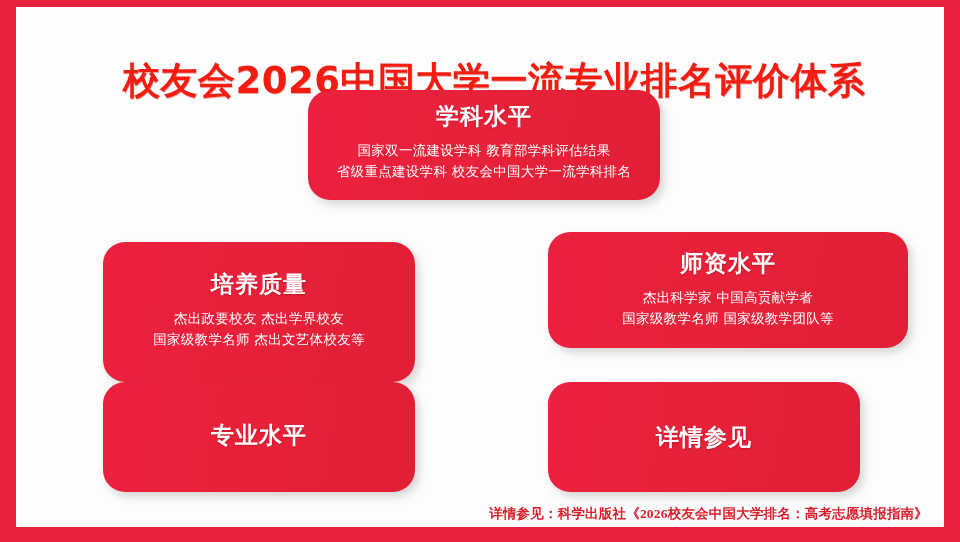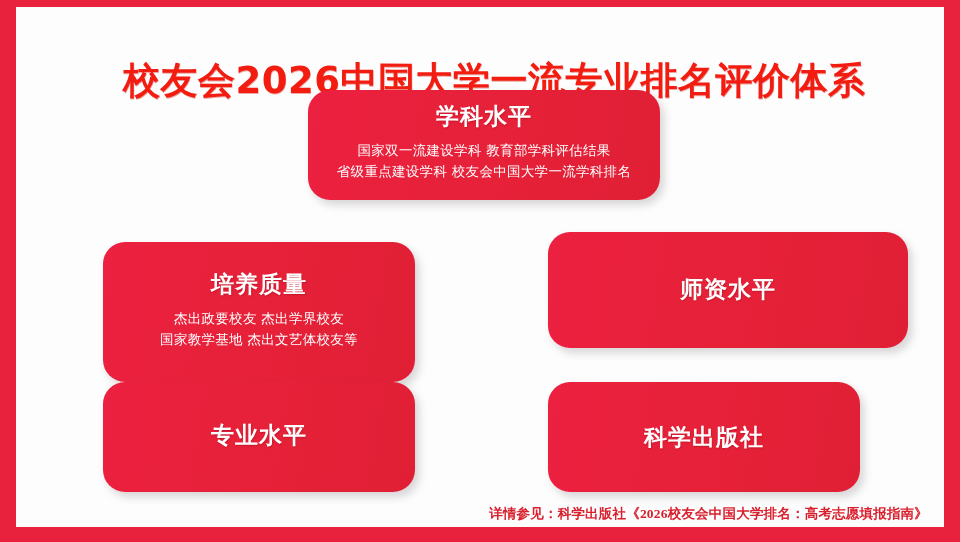--- a/index.html
+++ b/index.html
@@ -117,31 +117,33 @@
 
     <div class="card" id="card-0">
       <div class="card-title">学科水平</div>
       <div class="card-body">国家双一流建设学科  教育部学科评估结果
 省级重点建设学科  校友会中国大学一流学科排名</div>
     </div>
 
     <div class="card" id="card-1">
       <div class="card-title">培养质量</div>
       <div class="card-body">杰出政要校友  杰出学界校友
-国家教学基地  杰出文艺体校友等</div>
+国家级教学名师  杰出文艺体校友等</div>
     </div>
 
     <div class="card" id="card-2">
       <div class="card-title">师资水平</div>
+      <div class="card-body">杰出科学家  中国高贡献学者
+国家级教学名师  国家级教学团队等</div>
     </div>
 
     <div class="card" id="card-3">
       <div class="card-title">专业水平</div>
     </div>
 
     <div class="card" id="card-4">
-      <div class="card-title">科学出版社</div>
+      <div class="card-title">详情参见</div>
     </div>
 
     <div id="footer">详情参见：科学出版社《2026校友会中国大学排名：高考志愿填报指南》</div>
 
   </div>
 </div>
 
 </body></html>

